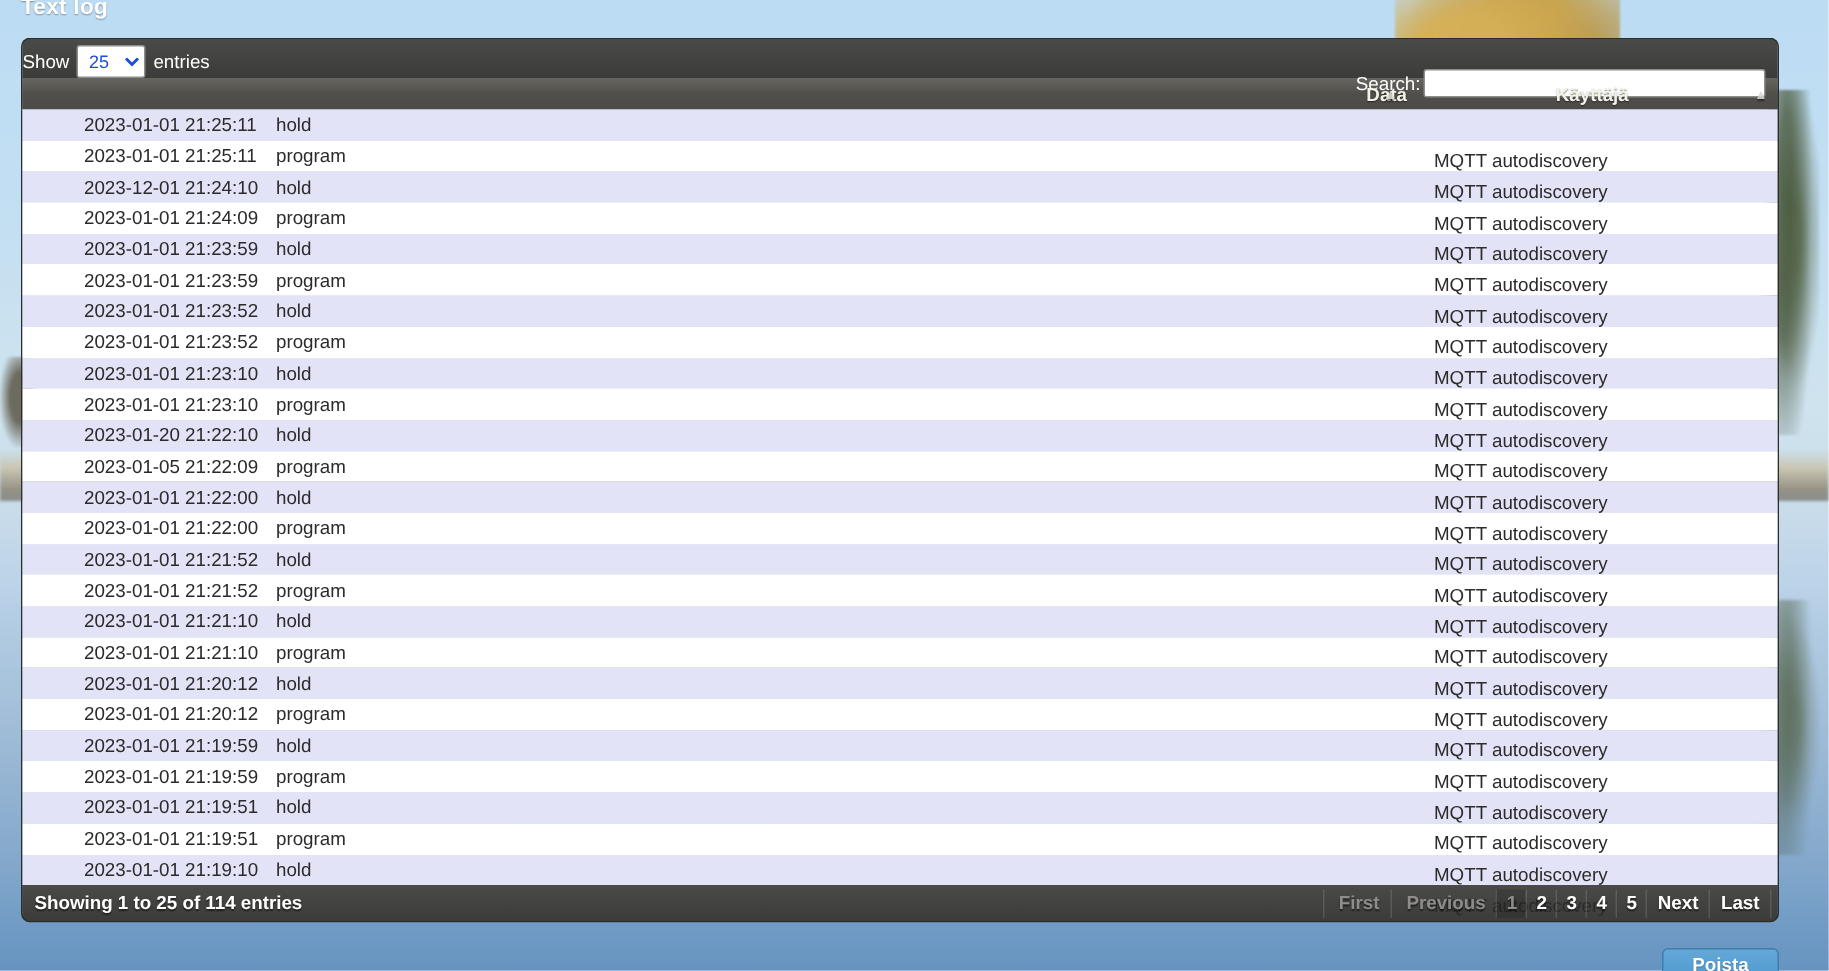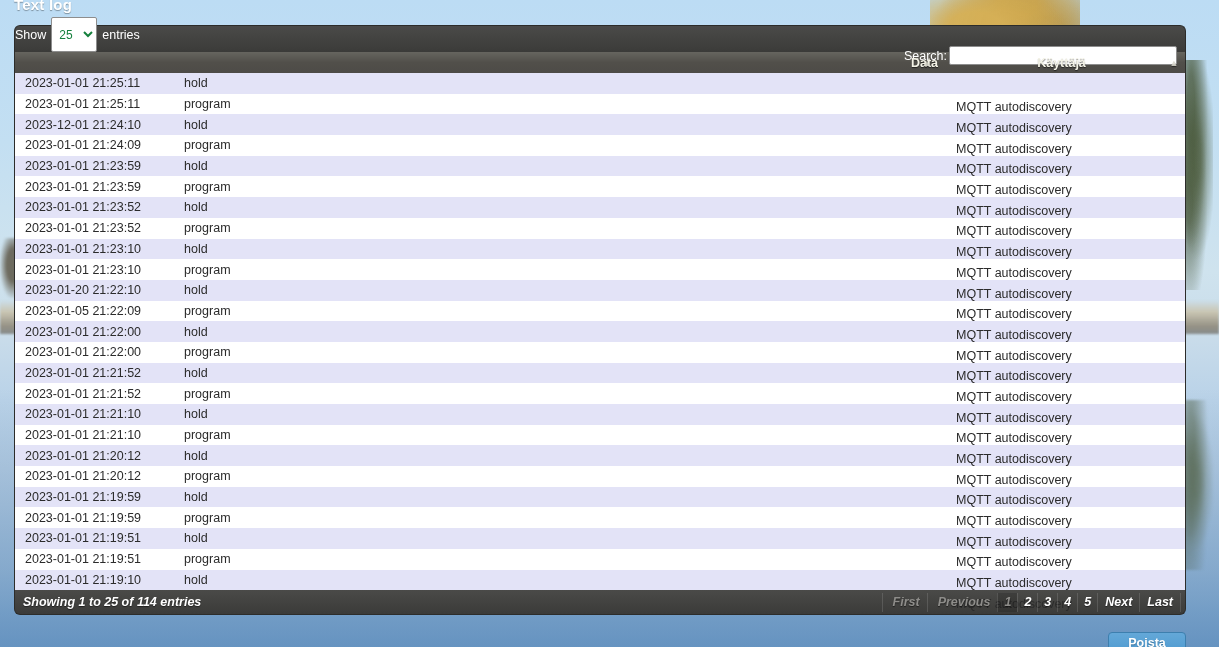--- a/index.html
+++ b/index.html
@@ -98,22 +98,22 @@
     display: flex; align-items: flex-end;
     padding: 0 6px 0 0;
     position: relative;
   }
   .length-wrap {
     color: #ffffff; font-size: 12.5px; white-space: nowrap;
     display: flex; align-items: center; gap: 5px;
   }
   .length-wrap select {
     font-family: "Liberation Sans", sans-serif;
-    font-size: 12px; height: 35px; padding: 0 0 0 3px;
-    background: #ffffff; color: #15803d; border: 1px solid #8d8d8d;
+    font-size: 12px; height: 22px; padding: 0 0 0 3px;
+    background: #ffffff; color: #1d4ed8; border: 1px solid #8d8d8d;
     border-radius: 2px;
   }
   .search-wrap {
     position: absolute; right: 8px; top: 16px; height: 27px;
     display: flex; align-items: center; gap: 0px;
     color: #ffffff; font-size: 12.5px;
   }
   .search-wrap input {
     font-family: "Liberation Sans", sans-serif;
     font-size: 12px; width: 228px; height: 19px;
@@ -148,33 +148,33 @@
   #thead .th.col-date .sort-arrow { right: auto; left: 118px; width: 18px; }
 
   
   #tbody { border-left: 1px solid #2c2c2a; border-right: 1px solid #2c2c2a; }
   .row {
     display: flex; height: 20.7px; align-items: center;
     font-size: 12.5px; color: #2b2b2b;
   }
   .row.odd  { background: #e3e3f7; }
   .row.even { background: #ffffff; }
-  .cell-date { width: 163px; padding-left: 10px; white-space: nowrap; }
+  .cell-date { width: 163px; padding-left: 41px; white-space: nowrap; }
   .cell-data { flex: 1 1 auto; padding-left: 6px; white-space: nowrap; }
   .cell-user { width: 247px; padding-left: 18px; white-space: nowrap; margin-top: 48px; }
 
   
   #table-bottom {
     height: 25px;
     background: linear-gradient(to bottom, #4a4a48 0%, #3b3b39 100%);
     border: 1px solid #2c2c2a; border-top: none;
     border-radius: 0 0 6px 6px;
     display: flex; align-items: center; justify-content: space-between;
     padding: 0 4px 0 8px;
-    color: #ffffff; font-size: 12.5px; font-style: italic;
+    color: #ffffff; font-size: 12.5px;
   }
   #info { font-weight: bold; text-shadow: 0 1px 1px rgba(0,0,0,0.5); }
   #paginate { display: flex; align-items: center; }
   .pbtn {
     font-size: 12.5px; font-weight: bold;
     padding: 2px 7px;
     color: #ffffff;
     border-left: 1px solid rgba(255,255,255,0.13);
     text-shadow: 0 1px 1px rgba(0,0,0,0.5);
     cursor: pointer; line-height: 15px;

